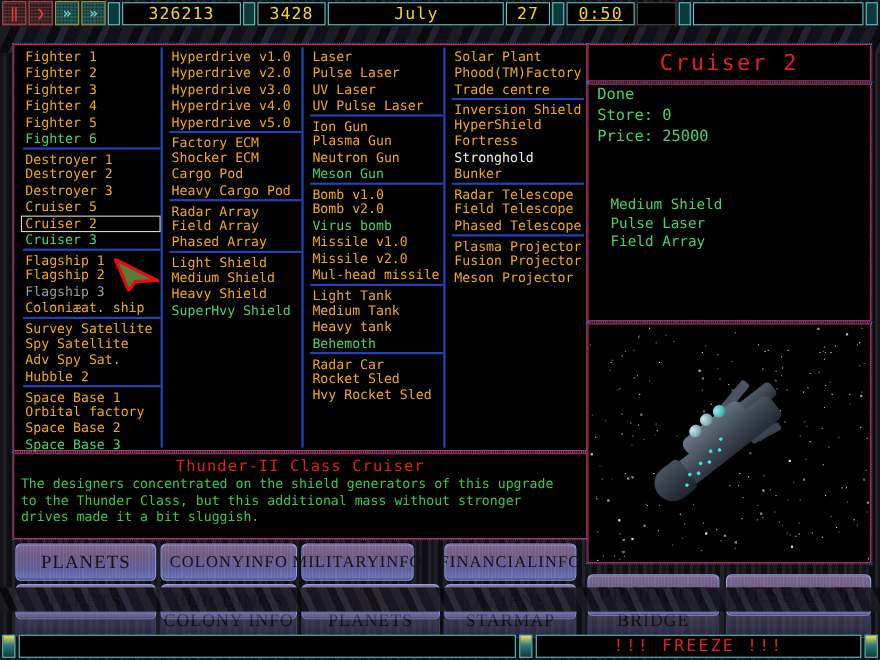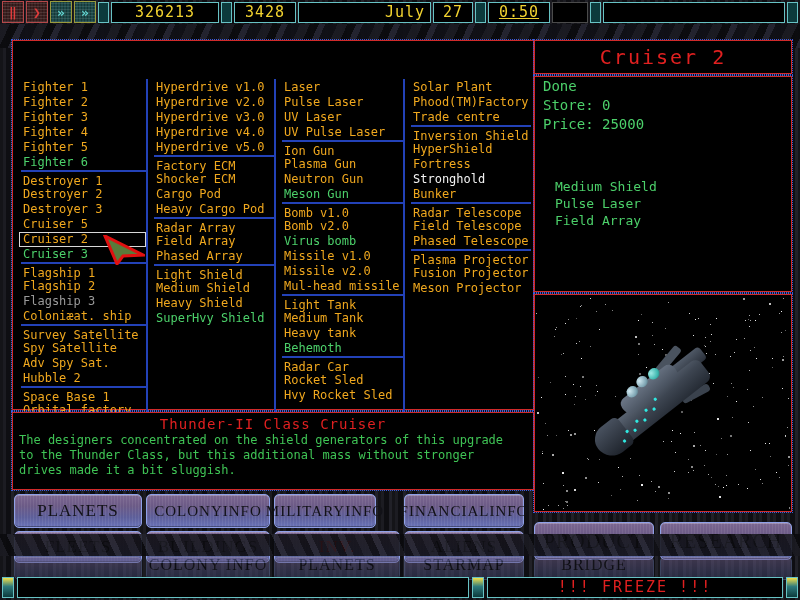--- a/index.html
+++ b/index.html
@@ -62,42 +62,41 @@
     color:#f2d330; font-size:15px; line-height:19px;
     padding:0 5px; letter-spacing:1px; white-space:nowrap;
     font-family:"DejaVu Sans Mono", monospace;
   }
   .lcd-cap {
     width:11px; height:21px; flex:none;
     border:1px solid #67c2c4; background:#0c3a3c;
   }
   .lcd.credits { width:108px; text-align:center; }
   .lcd.turn    { width:62px;  text-align:center; }
-  .lcd.month   { width:133px; text-align:right; padding-left:6px;}
+  .lcd.month   { width:160px; text-align:center; padding-left:6px;}
   .lcd.day     { width:40px;  text-align:center; }
   .lcd.clock   { width:62px;  text-align:center;text-decoration:underline; }
   .lcd.blankbox{ width:36px; border-color:#4b4b4b; }
   .lcd.wide    { flex:1; }
 
   
   .frame {
     position:absolute;
     background:#000;
     border:1px solid #d02a2a;
     outline:1px dotted #3c5ad8;
     outline-offset:0px;
   }
 
   
   #invarea { left:12px; top:40px; width:522px; height:370px; }
   .cols { position:absolute; inset:2px; display:flex; }
   .col {
     height:100%; position:relative; padding:1px 0 0 6px;
     border-right:2px solid #2342b8;
-    margin-top:36px;
   }
   .col:last-child { border-right:none; }
   .col.c1 { width:133px; }
   .col.c2 { width:128px; }
   .col.c3 { width:129px; }
   .col.c4 { width:126px; }
 
   .item {
     font-size:12px; line-height:15px; height:15px;
     color:#f0a81e; white-space:nowrap; letter-spacing:0px;

